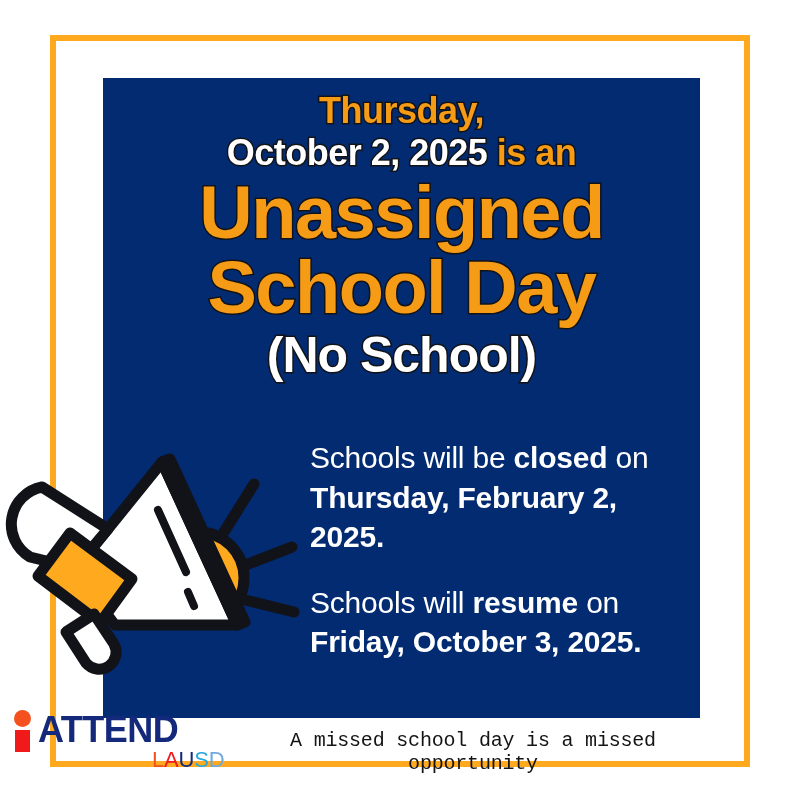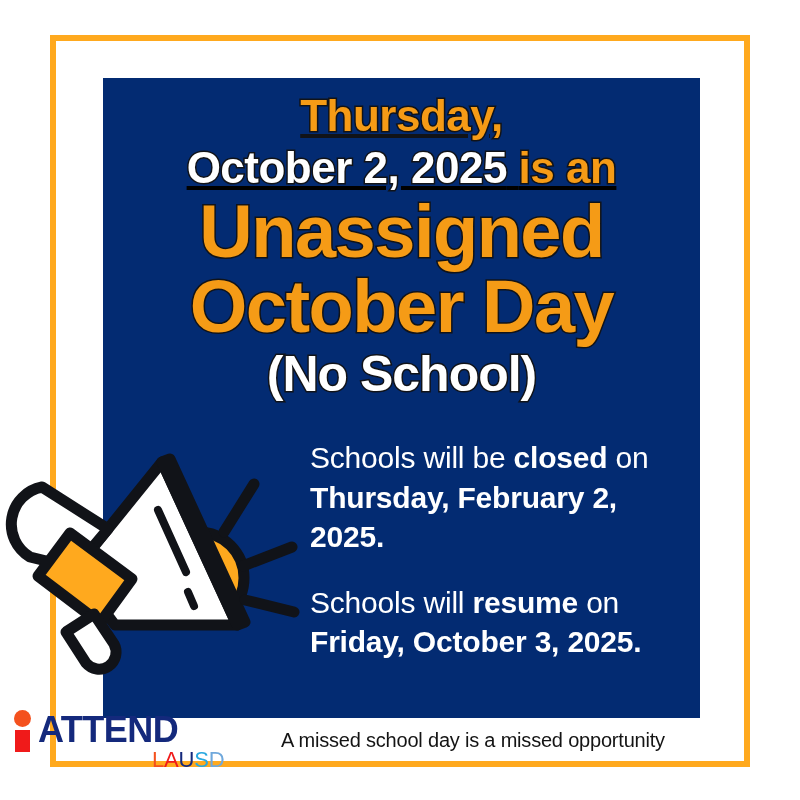--- a/index.html
+++ b/index.html
@@ -48,23 +48,22 @@
     width: 597px;
     text-align: center;
     line-height: 1.0;
   }
   .hl-line {
     display: block;
     font-weight: 700;
     letter-spacing: -0.5px;
   }
   .hl-small {
-    font-size: 44px;
+    font-size: 36px;
     line-height: 1.18;
-    text-decoration: underline;
   }
   .hl-big {
     font-size: 74px;
     line-height: 1.02;
     letter-spacing: -1.5px;
   }
   .hl-paren {
     font-size: 50px;
     line-height: 1.18;
     letter-spacing: -1px;
@@ -111,20 +110,21 @@
   .tagline {
     position: absolute;
     left: 238px;
     top: 729px;
     width: 470px;
     text-align: center;
     color: #141414;
     font-size: 20px;
     font-weight: 400;
     letter-spacing: -0.2px;
+    font-family: Liberation Mono, monospace;
   }
 
   
   .logo {
     position: absolute;
     left: 8px;
     top: 708px;
     width: 220px;
     height: 70px;
   }
@@ -188,21 +188,21 @@
 <div class="poster">
 
   <div class="navy-panel"></div>
 
   <div class="frame"></div>
 
   <div class="headline">
     <span class="hl-line hl-small t-orange">Thursday,</span>
     <span class="hl-line hl-small"><span class="t-white">October 2, 2025</span><span class="t-orange"> <span>is an</span></span></span>
     <span class="hl-line hl-big t-orange">Unassigned</span>
-    <span class="hl-line hl-big t-orange">October Day</span>
+    <span class="hl-line hl-big t-orange">School Day</span>
     <span class="hl-line hl-paren t-white">(No School)</span>
   </div>
 
   <div class="body-copy">
     <p><span>Schools will be </span><b>closed</b><span> on </span><b>Thursday, February 2, 2025.</b></p>
     <p><span>Schools will </span><b>resume</b><span> on </span><b>Friday, October 3, 2025.</b></p>
   </div>
 
   <div class="megaphone">
     <svg viewBox="0 0 300 260" width="300" height="260" xmlns="http://www.w3.org/2000/svg">

